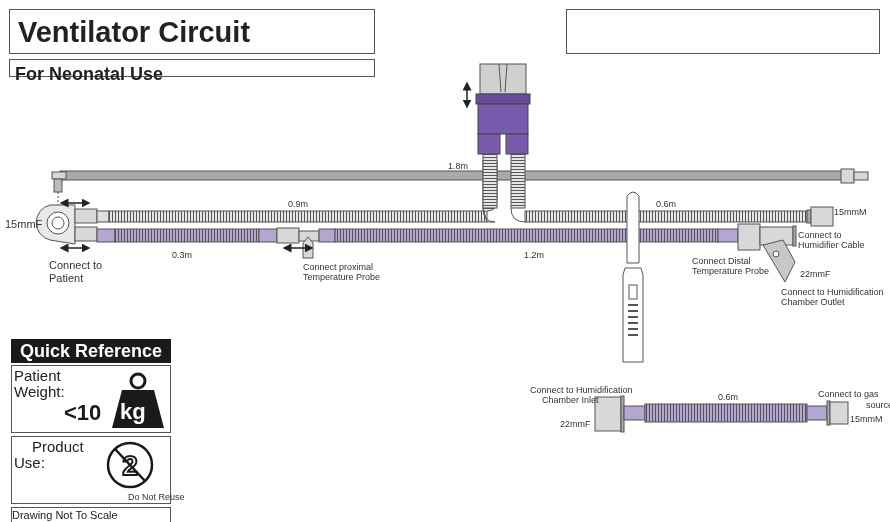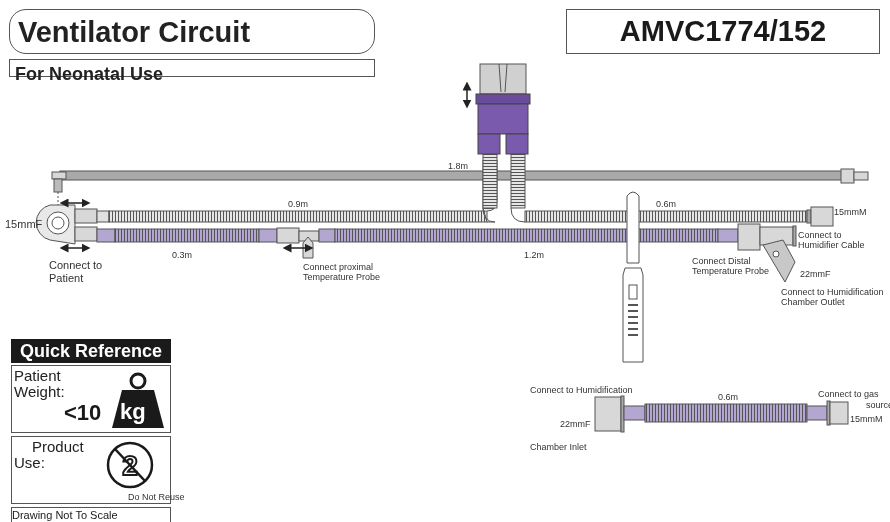--- a/index.html
+++ b/index.html
@@ -1,18 +1,18 @@
 <!DOCTYPE html>
 <html><head>
 <meta charset="utf-8">
 <style>
   html, body { margin:0; padding:0; background:#ffffff; }
   body { width:890px; height:522px; position:relative; overflow:hidden; font-family:"Liberation Sans", sans-serif; color:#1a1a1a; }
   .box { position:absolute; border:1.5px solid #555; background:#fff; box-sizing:border-box; }
-  .title { left:9px; top:9px; width:366px; height:45px;border-radius:17px; }
+  .title { left:9px; top:9px; width:366px; height:45px; }
   .title span { position:absolute; left:8px; top:6px; font-size:29px; font-weight:bold; color:#222; }
   .subtitle { left:9px; top:59px; width:366px; height:18px; }
   .subtitle span { position:absolute; left:5px; top:4px; font-size:18px; font-weight:bold; color:#222; }
   .ref { left:566px; top:9px; width:314px; height:45px; display:flex; }
   .ref .refl { width:76px; border-right:1.5px solid #555; display:flex; align-items:center; justify-content:center; font-size:29px; font-weight:bold; }
   .ref .refv { flex:1; display:flex; align-items:center; justify-content:center; font-size:29px; font-weight:bold; }
   .qr-head { position:absolute; left:11px; top:339px; width:160px; height:24px; background:#1a1a1a; color:#fff; font-size:18px; font-weight:bold; text-align:center; line-height:24px; }
   .qr-box1 { left:11px; top:365px; width:160px; height:68px; }
   .qr-box2 { left:11px; top:436px; width:160px; height:68px; }
   .qr-box3 { left:11px; top:507px; width:160px; height:16px; border-bottom:none; }
@@ -24,21 +24,20 @@
 </head>
 <body>
 
 <div class="box title">
   <span>Ventilator Circuit</span>
 </div>
 <div class="box subtitle">
   <span>For Neonatal Use</span>
 </div>
 <div class="box ref">
-  <div class="refv">AMVC1774/152</div>
 </div>
 
 <svg class="diagram" width="890" height="522">
   <defs>
     <pattern id="ribG" width="3" height="10" patternUnits="userSpaceOnUse">
       <rect width="3" height="10" fill="#e6e6e6"></rect>
       <line x1="1.5" y1="0" x2="1.5" y2="10" stroke="#555" stroke-width="1"></line>
     </pattern>
     <pattern id="ribP" width="3" height="10" patternUnits="userSpaceOnUse">
       <rect width="3" height="10" fill="#b3a6d0"></rect>
@@ -155,21 +154,21 @@
 <div class="sm" style="left:692px;top:266px;">Temperature Probe</div>
 
 <div class="sm" style="left:834px;top:207px;">15mmM</div>
 <div class="sm" style="left:798px;top:230px;">Connect to</div>
 <div class="sm" style="left:798px;top:240px;">Humidifier Cable</div>
 <div class="sm" style="left:800px;top:269px;">22mmF</div>
 <div class="sm" style="left:781px;top:287px;">Connect to Humidification</div>
 <div class="sm" style="left:781px;top:297px;">Chamber Outlet</div>
 
 <div class="sm" style="left:530px;top:385px;">Connect to Humidification</div>
-<div class="sm" style="left:530px;top:395px;margin-top:47px;">Chamber Inlet</div>
+<div class="sm" style="left:542px;top:395px;">Chamber Inlet</div>
 <div class="sm" style="left:560px;top:419px;">22mmF</div>
 <div class="sm" style="left:818px;top:389px;">Connect to gas</div>
 <div class="sm" style="left:852px;top:400px;margin-left:14px;">source</div>
 <div class="sm" style="left:850px;top:414px;">15mmM</div>
 
 <div class="qr-head">Quick Reference</div>
 <div class="box qr-box1">
   <div class="lbl" style="left:2px;top:2px;">Patient</div>
   <div class="lbl" style="left:2px;top:18px;">Weight:</div>
   <div style="position:absolute;left:52px;top:34px;font-size:22px;font-weight:bold;">&lt;10</div>

